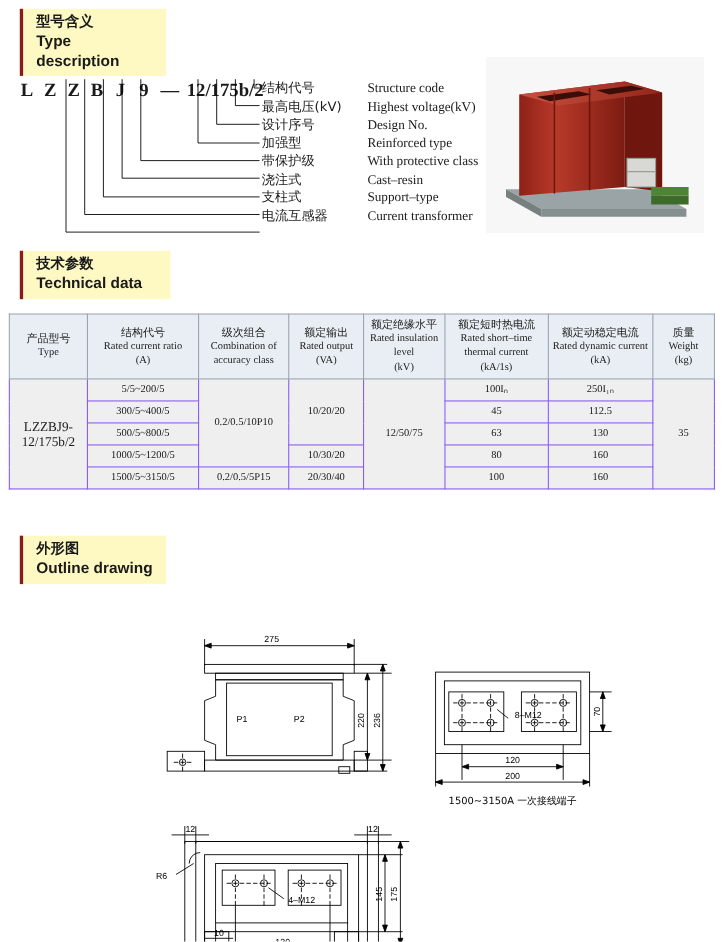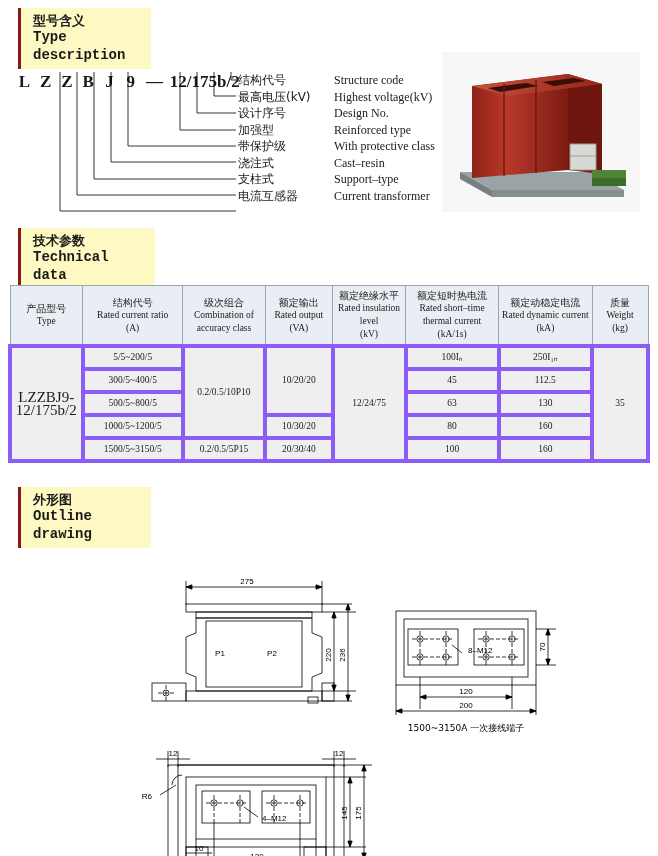--- a/index.html
+++ b/index.html
@@ -13,21 +13,21 @@
   }
   .sec-title{
     position:absolute;
     background:#fef9c3;
     border-left:3px solid #8b1a1a;
     padding:5px 10px 5px 12px;
     font-weight:bold;
     line-height:1.25;
   }
   .sec-title .cn{font-family:"DejaVu Sans",sans-serif;font-size:13px;display:block;}
-  .sec-title .en{font-family:Liberation Mono, monospace;font-size:14px;display:block;}
+  .sec-title .en{font-family:Liberation Sans, sans-serif;font-size:14px;display:block;}
 
   
   #type-desc-block{position:absolute;left:0;top:0;width:658px;height:230px;}
   #type-title{left:18px;top:8px;width:108px;}
   .code-row{
     position:absolute;left:16px;top:72px;
     font-family:"Liberation Serif",serif;
     font-weight:bold;font-size:17px;letter-spacing:0px;
     white-space:nowrap;
   }
@@ -61,29 +61,29 @@
   }
   #tech-table th{
     border:1px solid #9aa6b2;
     background:#e8eef3;
     font-weight:normal;
     padding:3px 2px;
     line-height:13px;
     vertical-align:middle;
   }
   #tech-table td{
-    border:4px solid #8b5cf6;
+    border:1px solid #8b5cf6;
     background:#efefef;
     padding:3px 2px;
     line-height:13px;
     vertical-align:middle;
   }
   #tech-table th .cn{font-family:"DejaVu Sans",sans-serif;font-size:10px;display:block;}
   #tech-table th .en{font-family:"Liberation Serif",serif;font-size:9.5px;display:block;}
-  #tech-table td.type-cell{font-size:15px;}
+  #tech-table td.type-cell{font-size:12px;}
 
   
   #outline-title{left:18px;top:487px;width:108px;}
   #drawing{position:absolute;left:0;top:535px;width:527px;height:320px;margin-top:38px;}
   #drawing svg{display:block;}
   .dim{font-family:"Liberation Sans",sans-serif;font-size:8px;fill:#000;}
   .cap{font-family:"DejaVu Sans",sans-serif;font-size:9px;fill:#000;}
 </style>
 </head>
 <body>
@@ -226,21 +226,21 @@
         <span class="en">(kg)</span>
       </th>
     </tr>
   </thead>
   <tbody>
     <tr>
       <td class="type-cell" rowspan="5">LZZBJ9-12/175b/2</td>
       <td>5/5~200/5</td>
       <td rowspan="4">0.2/0.5/10P10</td>
       <td rowspan="3">10/20/20</td>
-      <td rowspan="5">12/24/75</td>
+      <td rowspan="5">12/50/75</td>
       <td>100Iₙ</td>
       <td>250I₁ₙ</td>
       <td rowspan="5">35</td>
     </tr>
     <tr>
       <td>300/5~400/5</td>
       <td>45</td>
       <td>112.5</td>
     </tr>
     <tr>

